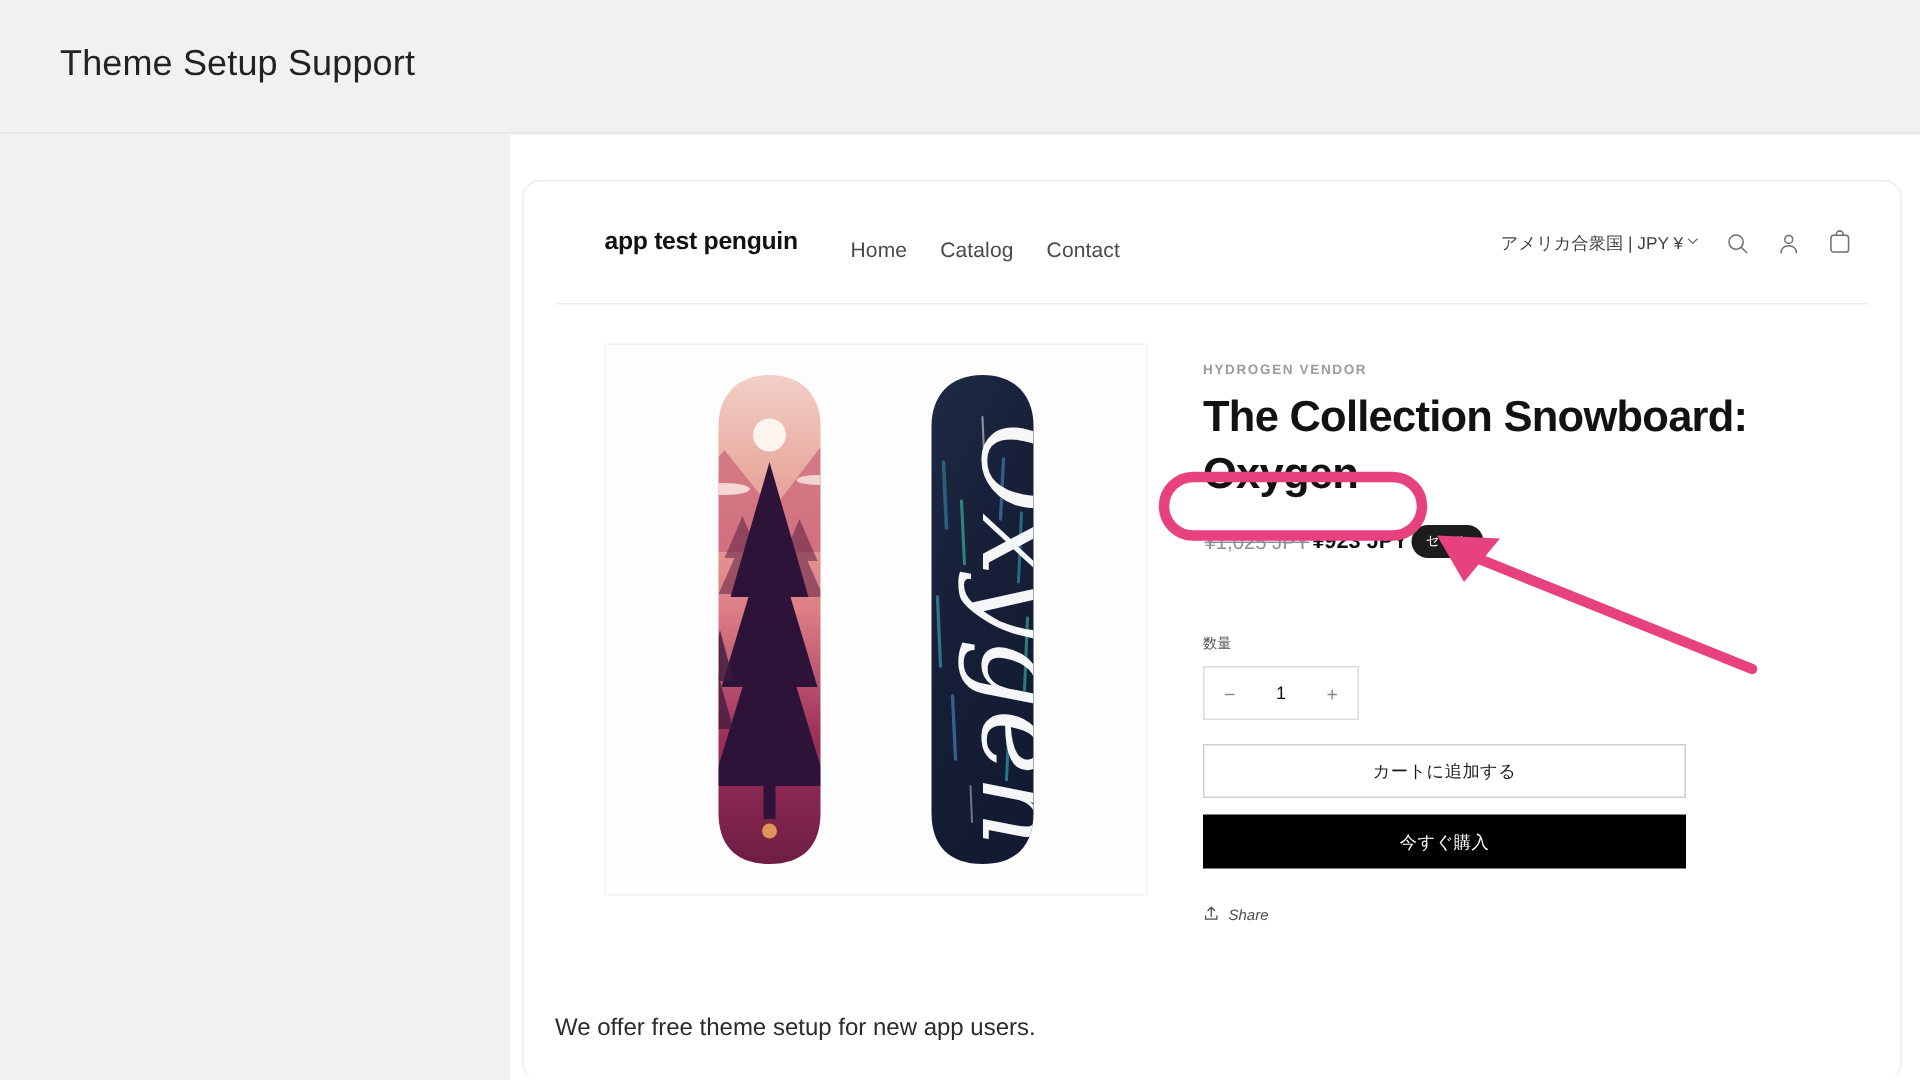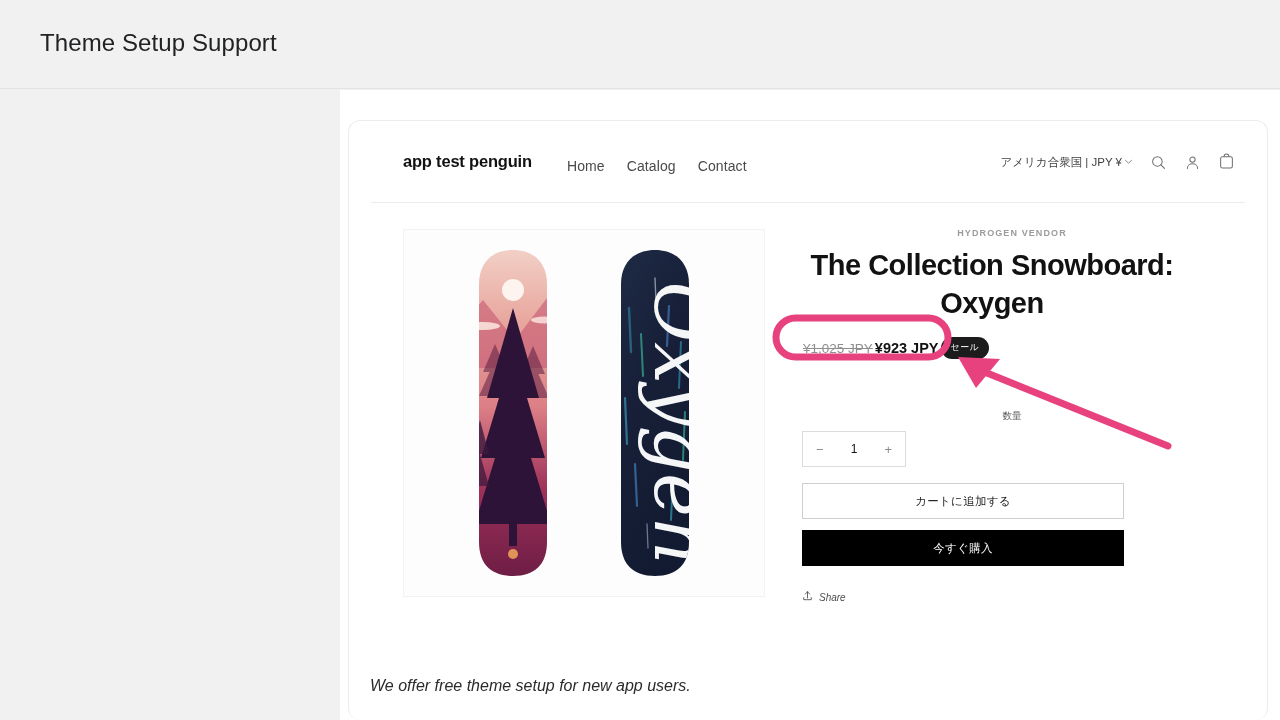--- a/index.html
+++ b/index.html
@@ -72,21 +72,21 @@
     position: absolute; left: 0; top: 104px; width: 920px;
   }
   .product-media {
     position: absolute; left: 54px; top: 4px;
     width: 362px; height: 368px;
     border: 1px solid #f2f2f2;
     background: #fdfdfd;
     display: flex; align-items: center; justify-content: center;
     overflow: hidden;
   }
-  .product-info { position: absolute; left: 453px; top: 3px; width: 420px; text-align: center; }
+  .product-info { position: absolute; left: 453px; top: 16px; width: 420px; }
 
   .vendor {
     font-size: 9px; font-weight: bold; color: #9b9b9b;
     letter-spacing: 1.1px; text-transform: uppercase;
     margin-bottom: 9px;
   }
   .product-title {
     font-size: 29px; font-weight: bold; color: #121212;
     line-height: 1.3; letter-spacing: -.5px;
     max-width: 380px;
@@ -129,21 +129,21 @@
   }
 
   .share-row {
     display: flex; align-items: center; gap: 6px;
     margin-top: 24px; font-size: 10px; color: #4d4d4d; font-style: italic;
   }
 
   
   .support-copy {
     position: absolute; left: 370px; top: 677px;
-    font-size: 16px; color: #2b2b2b; font-style: italic;
+    font-size: 16px; color: #2b2b2b;
   }
 
   
   .annotation { position: absolute; left: 0; top: 0; width: 1280px; height: 720px; pointer-events: none; }
 
   
   .boards { display: flex; gap: 22px; align-items: center; justify-content: center; }
 </style>
 </head>
 <body>

